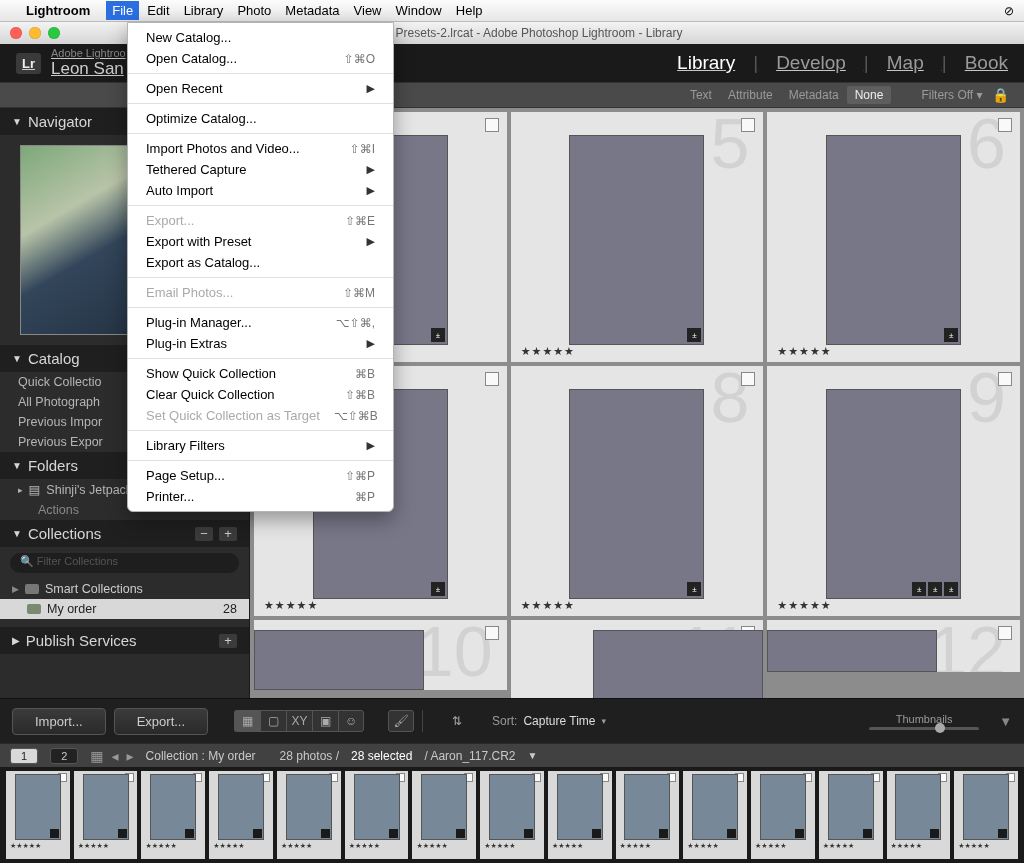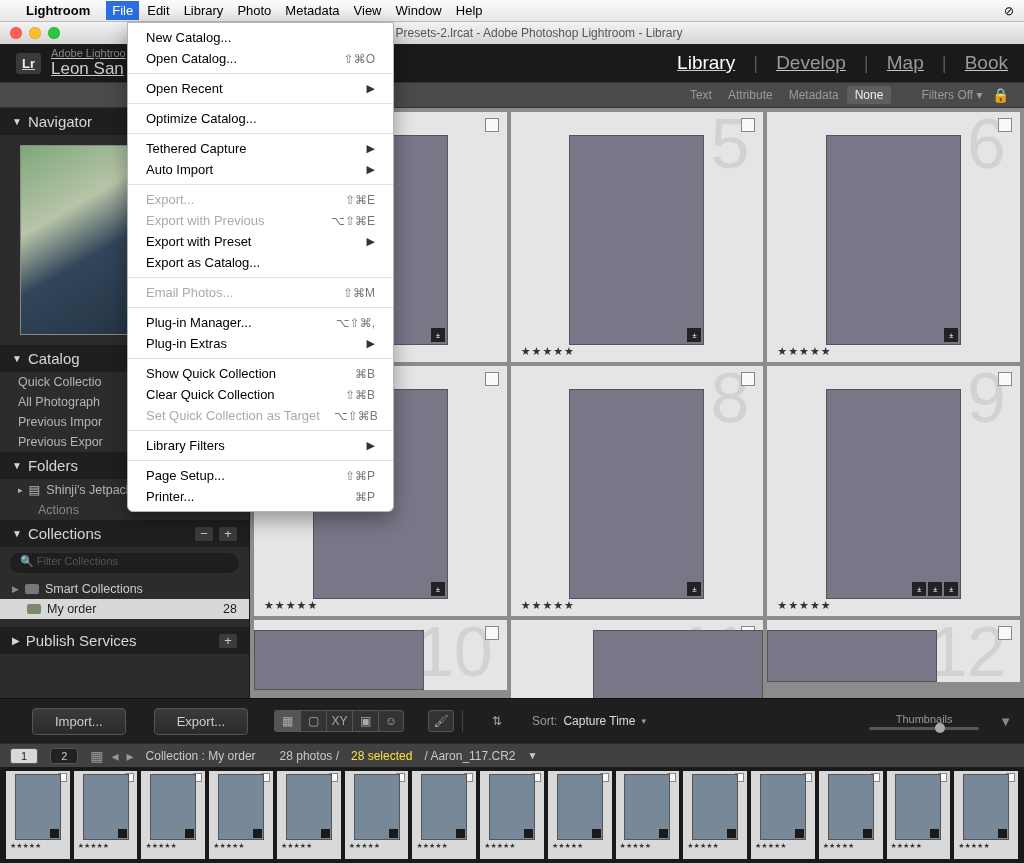--- a/index.html
+++ b/index.html
@@ -61,38 +61,38 @@
   .cell { background:#e5e5e5; position:relative; height:250px; display:flex; flex-direction:column; align-items:center; justify-content:center; padding-top:6px;}
   .cell .bignum { position:absolute; top:-8px; right:14px; font-size:70px; font-weight:300; color:#d2d2d2; z-index:0;}
   .cell .flag { position:absolute; top:6px; right:8px; width:14px; height:14px; border:1px solid #888; background:#f9f9f9;}
   .cell .thumb { width: 135px; height: 210px; border:1px solid #555; z-index:1; position:relative; background:#778; }
   .cell .thumb .badge { position:absolute; right:2px; bottom:2px; display:flex; gap:2px;}
   .cell .thumb .badge span { width:14px;height:14px;background:#222;color:#fff;font-size:8px;display:inline-flex;align-items:center;justify-content:center;}
   .cell .stars { position:absolute; bottom:4px; left:10px; font-size:11px; color:#333; letter-spacing:1px;}
 
   
   .bottom-toolbar { height:45px; background:#1f1f1f; display:flex; align-items:center; padding:0 12px; gap:8px; border-top:1px solid #111;}
-  .bottom-toolbar .btn { background:linear-gradient(#3b3b3b,#2a2a2a); color:#ccc; padding:5px 22px; border:1px solid #555; border-radius:4px; font-size:13px; cursor:pointer;margin-left:20px;}
+  .bottom-toolbar .btn { background:linear-gradient(#3b3b3b,#2a2a2a); color:#ccc; padding:5px 22px; border:1px solid #555; border-radius:4px; font-size:13px; cursor:pointer;}
   .bottom-toolbar .iconbtn { width:26px; height:22px; background:#333; border:1px solid #555; display:inline-flex; align-items:center; justify-content:center; color:#aaa; font-size:12px; border-radius:3px;}
   .bottom-toolbar .group { display:flex; gap:0;}
   .bottom-toolbar .group .iconbtn { border-radius:0; border-right:none;}
   .bottom-toolbar .group .iconbtn:first-child{ border-radius:3px 0 0 3px; background:#555;}
   .bottom-toolbar .group .iconbtn:last-child{ border-radius:0 3px 3px 0; border-right:1px solid #555;}
   .bottom-toolbar .sort { margin-left:14px; font-size:12px; color:#9a9a9a; display:flex; align-items:center; gap:6px;}
   .bottom-toolbar .thumb-slider { margin-left:auto; display:flex; flex-direction:column; align-items:center; font-size:11px; color:#999; gap:2px;}
   .bottom-toolbar .slider-track { width:110px; height:3px; background:#555; position:relative; border-radius:2px;}
   .bottom-toolbar .slider-thumb { position:absolute; left:60%; top:-4px; width:10px; height:10px; background:#aaa; border-radius:50%;}
 
   
   .info-bar { height:24px; background:#414141; display:flex; align-items:center; padding:0 10px; gap:12px; font-size:12px; color:#c9c9c9; border-top:1px solid #2a2a2a;}
   .info-bar .pagebtn { background:#222; padding:1px 10px; border:1px solid #555; border-radius:3px; font-size:11px;}
   .info-bar .pagebtn.active { background:#d9d9d9; color:#222;}
   .info-bar .nav-icons { display:flex; gap:8px; font-size:14px; color:#999;}
   .info-bar .sep { color:#777; }
-  .info-bar .selected { color:#fde047;}
+  .info-bar .selected { color:#ffffff;}
 
   
   .filmstrip { height:96px; background:#1a1a1a; display:flex; align-items:center; padding:4px 6px; gap:4px; overflow:hidden;}
   .film-cell { width:65px; height:88px; background:#d9d9d9; position:relative; display:flex; flex-direction:column; align-items:center; padding-top:3px;}
   .film-cell .fthumb { width:46px; height:66px; background:#789; border:1px solid #555; position:relative;}
   .film-cell .fstars { font-size:7px; color:#333; letter-spacing:0px; margin-top:2px; align-self:flex-start; padding-left:4px;}
   .film-cell .fflag { position:absolute; top:2px; right:3px; width:9px; height:9px; border:1px solid #888; background:#fafafa;}
   .film-cell .fbadge { position:absolute; right:1px; bottom:1px; display:flex; gap:1px;}
   .film-cell .fbadge span{ width:9px; height:9px; background:#1a1a1a;}
 
@@ -321,21 +321,21 @@
           <div class="stars"></div>
         </div>
         <div class="cell" style="height: 84px; overflow: hidden; align-items: flex-end;">
           <div class="bignum">11</div>
           <div class="flag"></div>
           <div class="thumb th-h" style="height: 200px; width: 170px; margin-top: 4px;">
             <div class="badge"></div>
           </div>
           <div class="stars"></div>
         </div>
-        <div class="cell" style="height: 62px; overflow: hidden; align-items: flex-start;">
+        <div class="cell" style="height: 52px; overflow: hidden; align-items: flex-start;">
           <div class="bignum">12</div>
           <div class="flag"></div>
           <div class="thumb th-i" style="height: 200px; width: 170px; margin-top: 4px;">
             <div class="badge"></div>
           </div>
           <div class="stars"></div>
         </div>
       </div>
   </div>
 </div>
@@ -535,36 +535,36 @@
     <div class="mi">
       <span class="lbl">Open Recent</span>
       <span class="sub-arrow">▶</span>
     </div>
     <hr>
     <div class="mi">
       <span class="lbl">Optimize Catalog...</span>
     </div>
     <hr>
     <div class="mi">
+      <span class="lbl">Import Photos and Video...</span>
+      <span class="sc">⇧⌘I</span>
+    </div>
+    <div class="mi">
       <span class="lbl">Tethered Capture</span>
       <span class="sub-arrow">▶</span>
     </div>
     <div class="mi">
       <span class="lbl">Auto Import</span>
       <span class="sub-arrow">▶</span>
     </div>
     <hr>
     <div class="mi disabled">
       <span class="lbl">Export...</span>
       <span class="sc">⇧⌘E</span>
     </div>
-    <div class="mi disabled">
-      <span class="lbl">Export with Previous</span>
-      <span class="sc">⌥⇧⌘E</span>
-    </div>
     <div class="mi">
       <span class="lbl">Export with Preset</span>
       <span class="sub-arrow">▶</span>
     </div>
     <div class="mi">
       <span class="lbl">Export as Catalog...</span>
     </div>
     <hr>
     <div class="mi disabled">
       <span class="lbl">Email Photos...</span>

